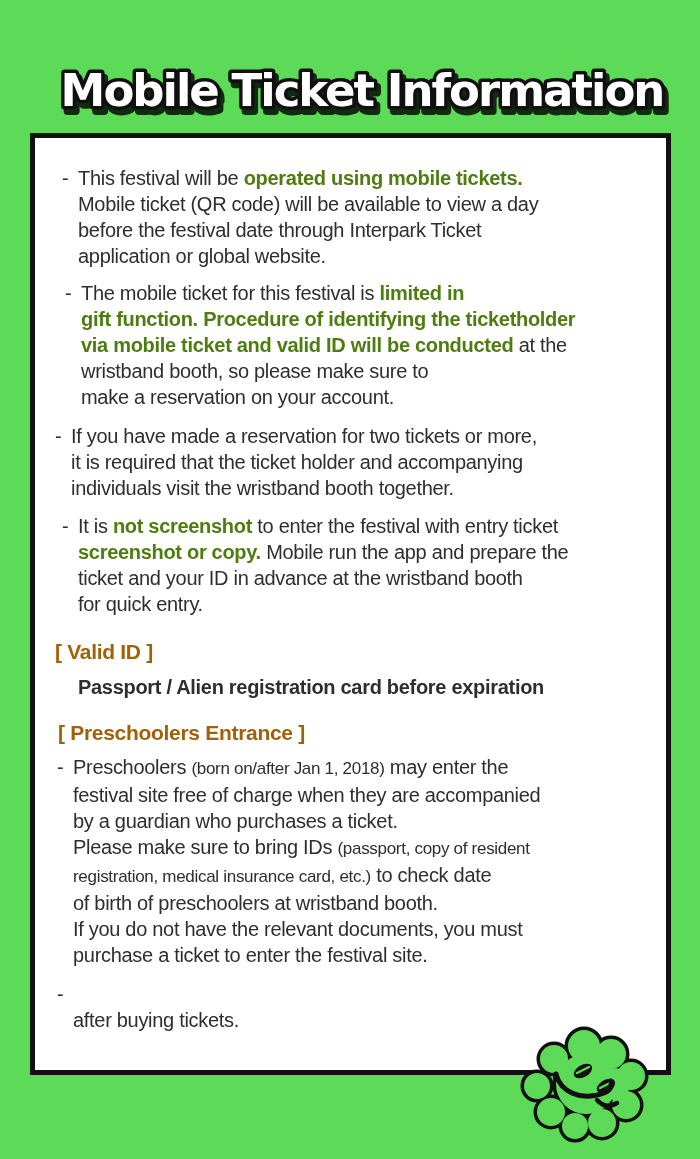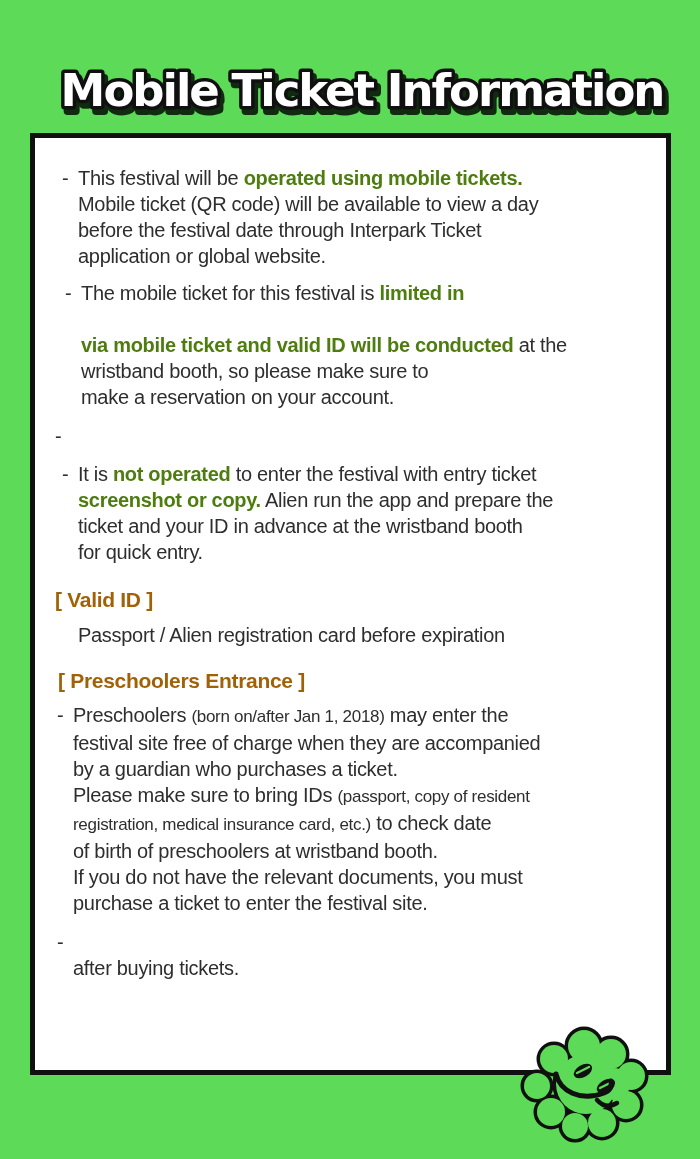--- a/index.html
+++ b/index.html
@@ -29,21 +29,21 @@
   .dash{flex:none;width:16px;}
   .b{font-weight:bold;color:#4d7c0f;}
   .sm{font-size:17px;}
   .heading{font-weight:bold;color:#a16207;font-size:21px;line-height:27px;}
   
   .blk-1{margin-left:7px;}
   .blk-2{margin-left:10px;margin-top:11px;}
   .blk-3{margin-left:0;margin-top:13px;}
   .blk-4{margin-left:7px;margin-top:12px;}
   .blk-validid-h{margin-left:0;margin-top:21px;}
-  .blk-validid-b{margin-left:23px;margin-top:9px;}
+  .blk-validid-b{margin-left:23px;margin-top:9px;font-weight:bold;}
   .blk-pre-h{margin-left:3px;margin-top:19px;}
   .blk-5{margin-left:2px;margin-top:8px;}
   .blk-6{margin-left:2px;margin-top:13px;}
   .mascot{
     position:absolute;left:520px;top:1026px;
     width:142px;height:122px;
   }
 </style>
 </head>
 <body>
@@ -57,30 +57,31 @@
 
 <div class="info-box">
 
   <div class="bullet blk-1">
     <span class="dash">-</span>
     <div><span>This festival will be </span><span class="b">operated using mobile tickets.</span><br><span>Mobile ticket (QR code) will be available to view a day</span><br><span>before the festival date through Interpark Ticket</span><br><span>application or global website.</span></div>
   </div>
 
   <div class="bullet blk-2">
     <span class="dash">-</span>
-    <div><span>The mobile ticket for this festival is </span><span class="b">limited in</span><br><br><span class="b">via mobile ticket and valid ID will be conducted</span><span> at the</span><br><span>wristband booth, so please make sure to</span><br><span>make a reservation on your account.</span></div>
+    <div><span>The mobile ticket for this festival is </span><span class="b">limited in</span><br><span class="b">gift function. Procedure of identifying the ticketholder</span><br><span class="b">via mobile ticket and valid ID will be conducted</span><span> at the</span><br><span>wristband booth, so please make sure to</span><br><span>make a reservation on your account.</span></div>
   </div>
 
   <div class="bullet blk-3">
     <span class="dash">-</span>
+    <div><span>If you have made a reservation for two tickets or more,</span><br><span>it is required that the ticket holder and accompanying</span><br><span>individuals visit the wristband booth together.</span></div>
   </div>
 
   <div class="bullet blk-4">
     <span class="dash">-</span>
-    <div><span>It is </span><span class="b">not operated</span><span> to enter the festival with entry ticket</span><br><span class="b">screenshot or copy.</span><span> Alien run the app and prepare the</span><br><span>ticket and your ID in advance at the wristband booth</span><br><span>for quick entry.</span></div>
+    <div><span>It is </span><span class="b">not screenshot</span><span> to enter the festival with entry ticket</span><br><span class="b">screenshot or copy.</span><span> Mobile run the app and prepare the</span><br><span>ticket and your ID in advance at the wristband booth</span><br><span>for quick entry.</span></div>
   </div>
 
   <div class="heading blk-validid-h">[ Valid ID ]</div>
   <div class="blk-validid-b">Passport / Alien registration card before expiration</div>
 
   <div class="heading blk-pre-h">[ Preschoolers Entrance ]</div>
 
   <div class="bullet blk-5">
     <span class="dash">-</span>
     <div><span>Preschoolers </span><span class="sm">(born on/after Jan 1, 2018)</span><span> may enter the</span><br><span>festival site free of charge when they are accompanied</span><br><span>by a guardian who purchases a ticket.</span><br><span>Please make sure to bring IDs </span><span class="sm">(passport, copy of resident</span><br><span class="sm">registration, medical insurance card, etc.)</span><span> to check date</span><br><span>of birth of preschoolers at wristband booth.</span><br><span>If you do not have the relevant documents, you must</span><br><span>purchase a ticket to enter the festival site.</span></div>

